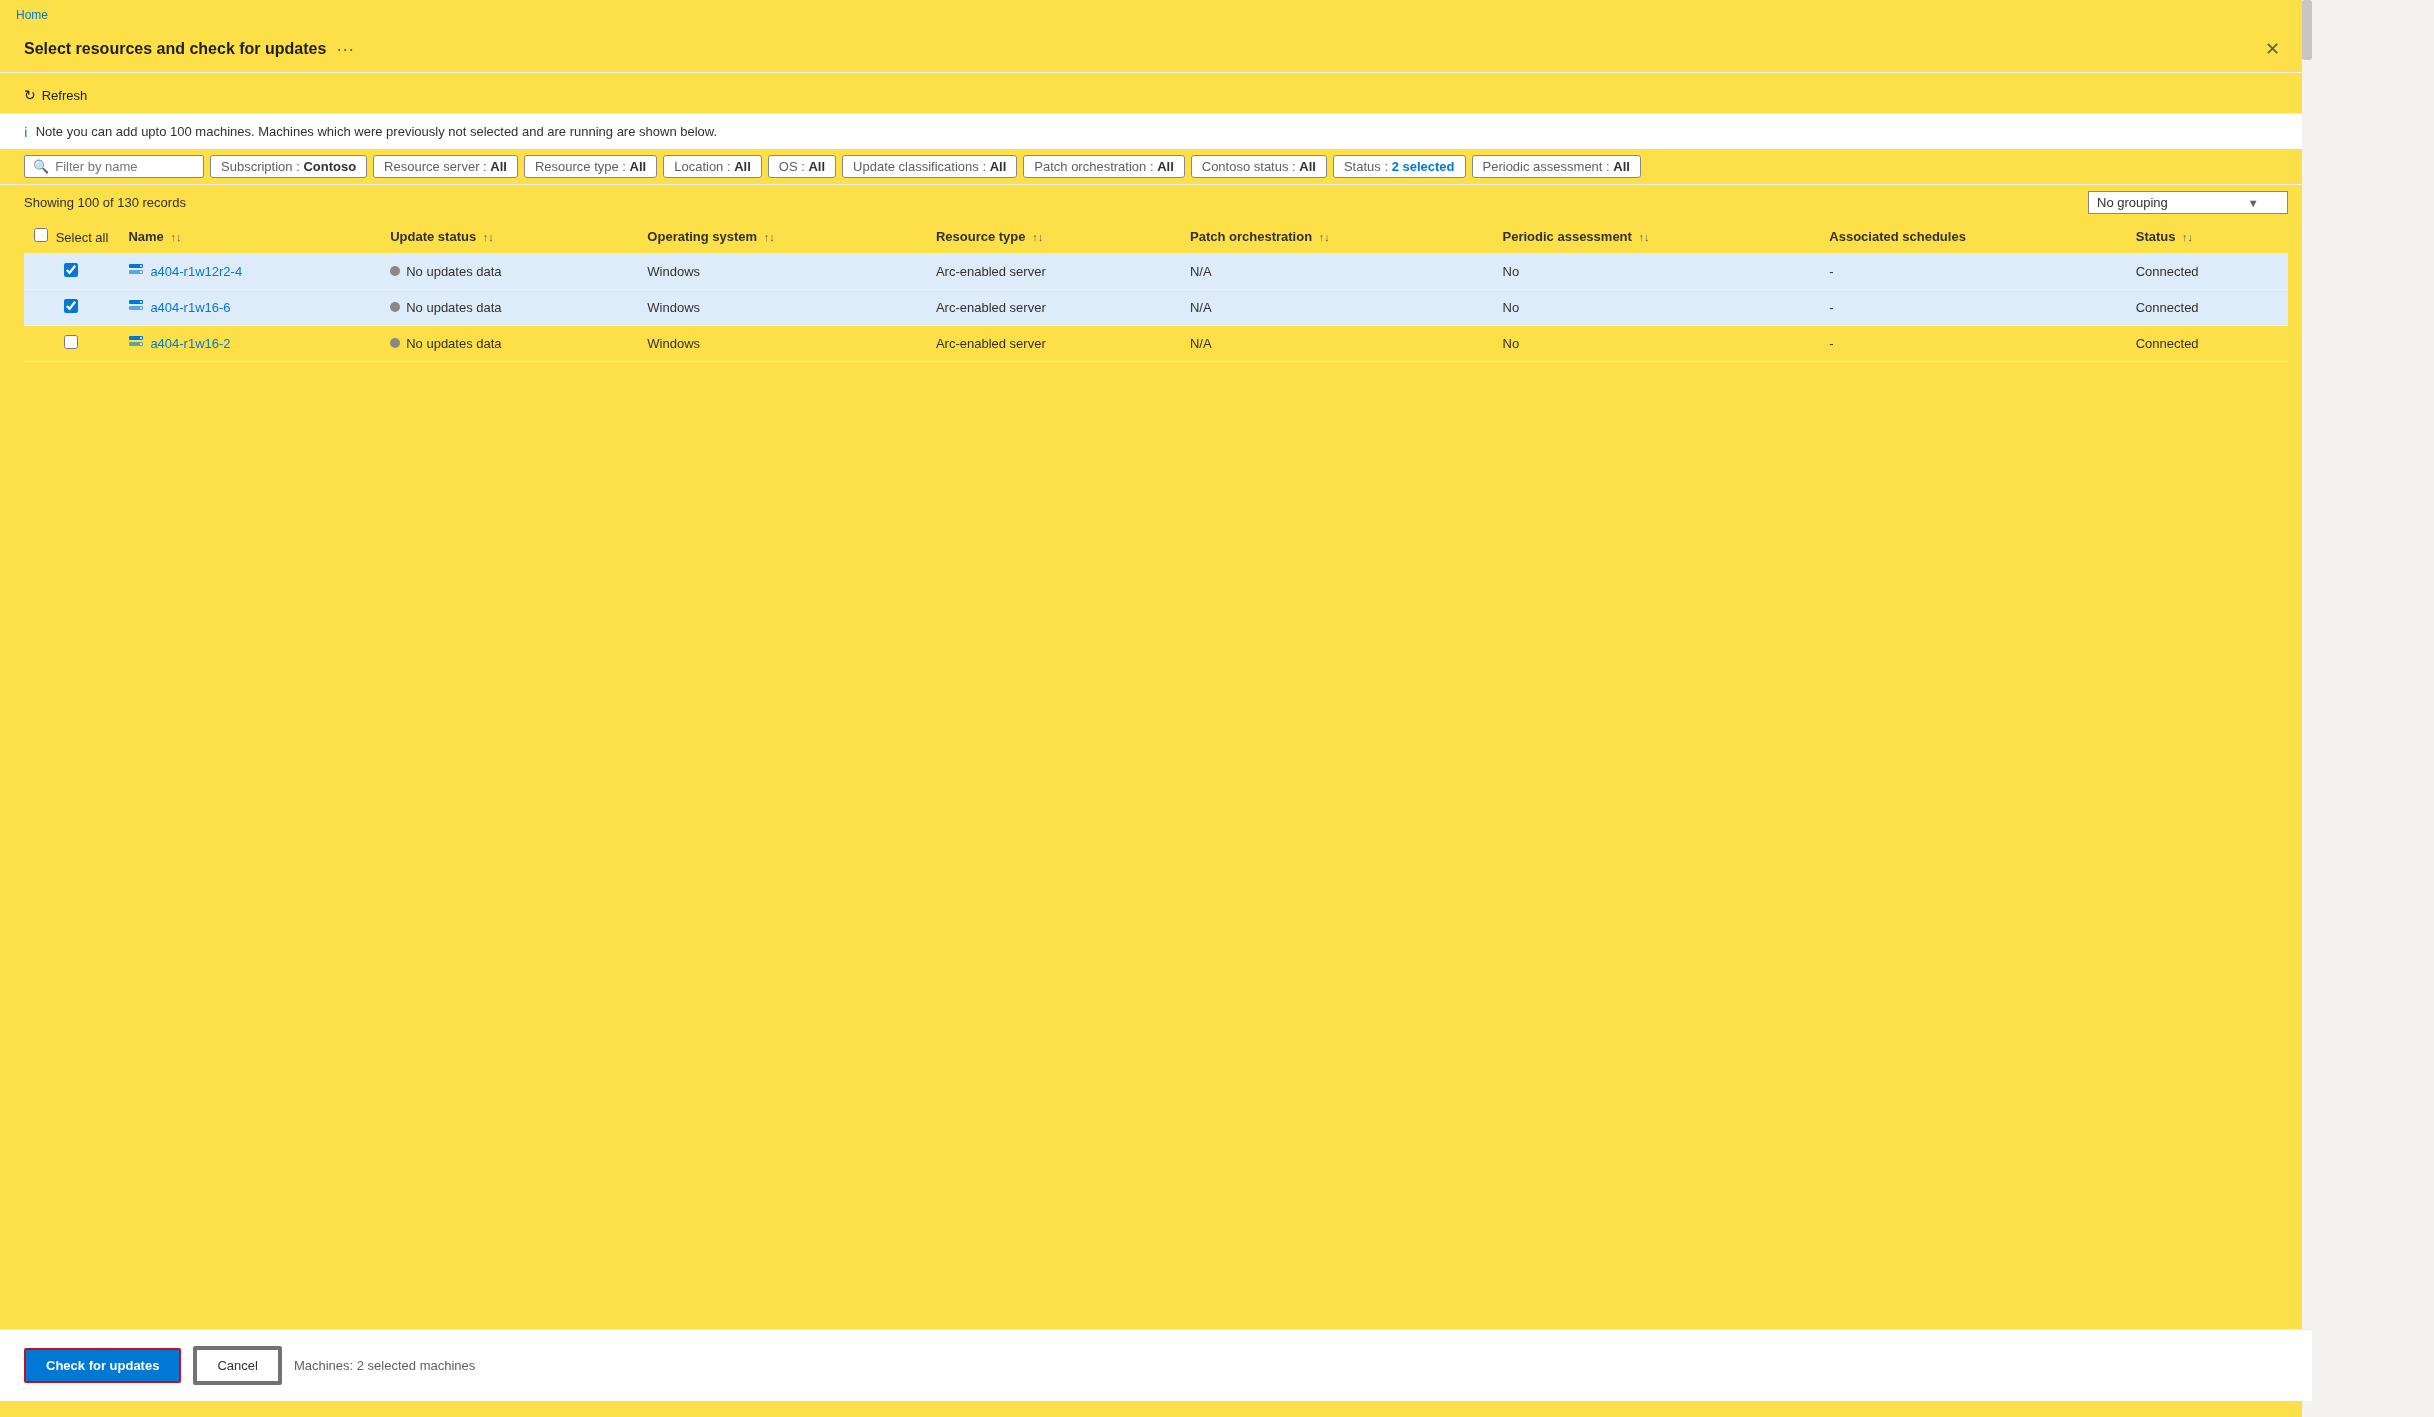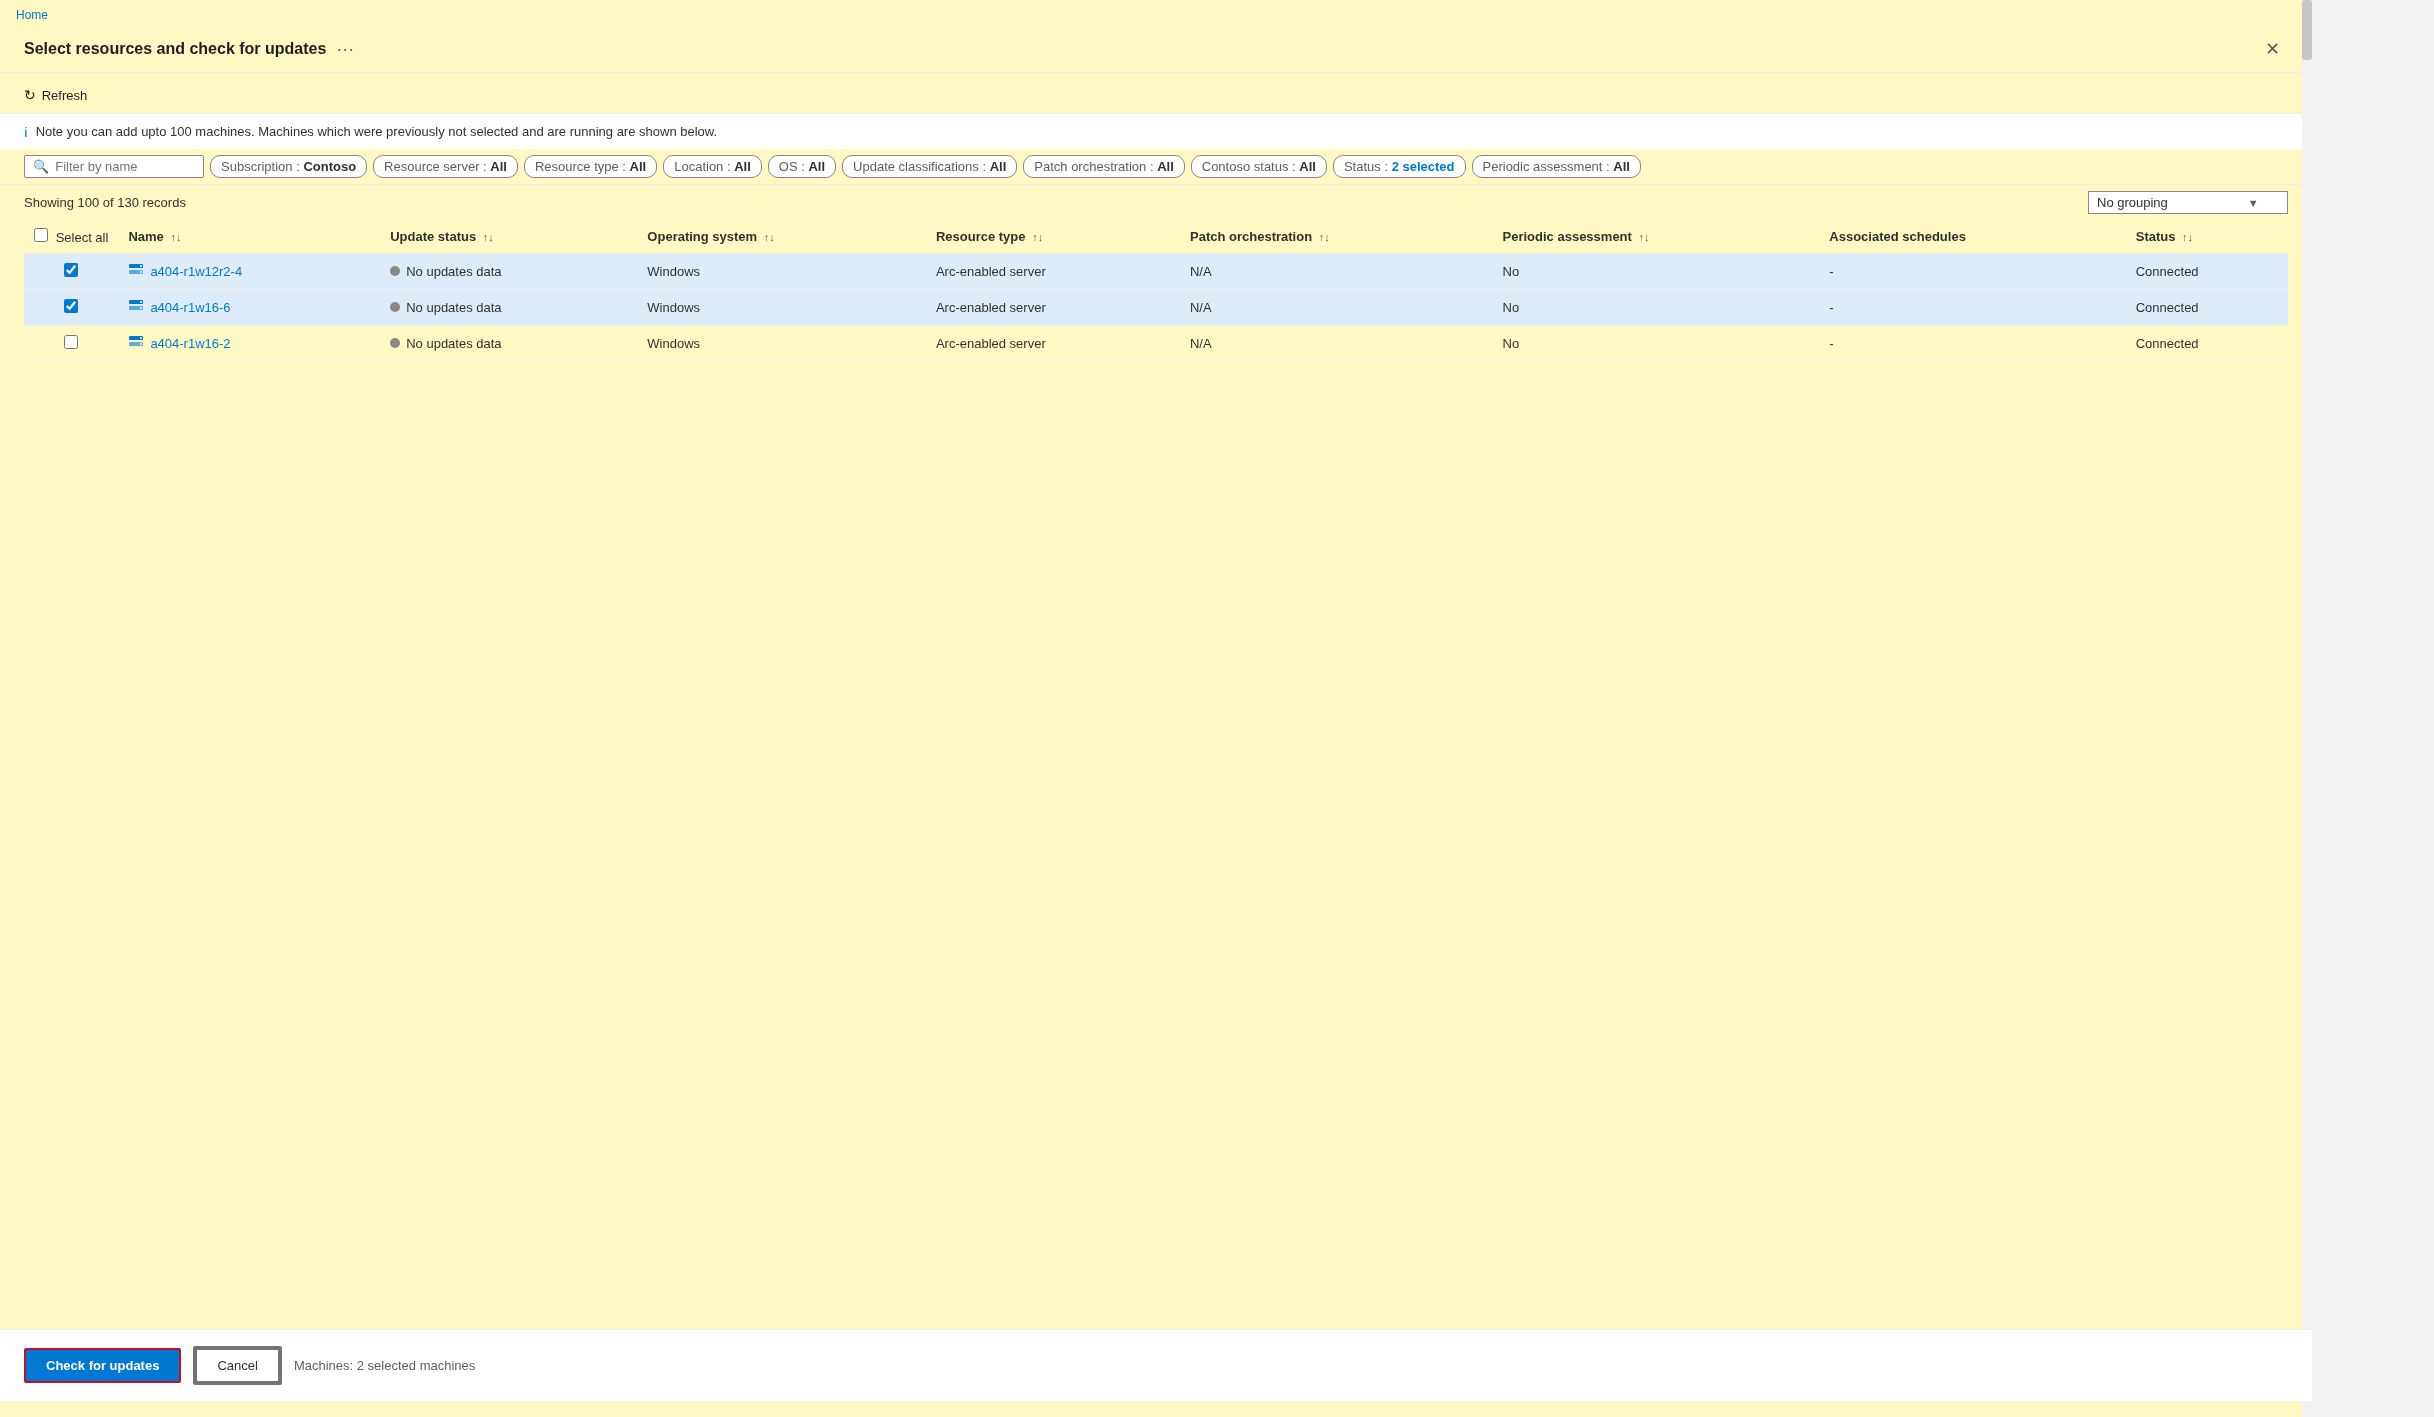--- a/index.html
+++ b/index.html
@@ -3,21 +3,21 @@
   <meta charset="utf-8">
   <style>
     * { box-sizing: border-box; margin: 0; padding: 0; }
     body {
       font-family: 'Segoe UI', Arial, sans-serif;
       font-size: 13px;
       background: #f3f2f1;
       color: #323130;
     }
     .dialog-overlay {
-      background: #fef9c3;
+      background: #fde047;
       width: 2312px;
       min-height: 1417px;
       position: relative;
       display: flex;
       flex-direction: column;
     }
     .breadcrumb {
       padding: 8px 16px 4px 16px;
       font-size: 12px;
       color: #0078d4;
@@ -116,21 +116,21 @@
     .search-box input {
       border: none;
       outline: none;
       font-size: 13px;
       color: #605e5c;
       background: transparent;
       width: 140px;
     }
     .filter-pill {
       border: 1px solid #8a8886;
-      border-radius: 10px;
+      border-radius: 3px;
       padding: 3px 10px;
       background: #fff;
       cursor: pointer;
       font-size: 13px;
       white-space: nowrap;
       color: #323130;
     }
     .filter-pill .label { color: #605e5c; }
     .filter-pill .value { font-weight: 600; color: #323130; }
     .filter-pill .value-selected { font-weight: 600; color: #0078d4; }

